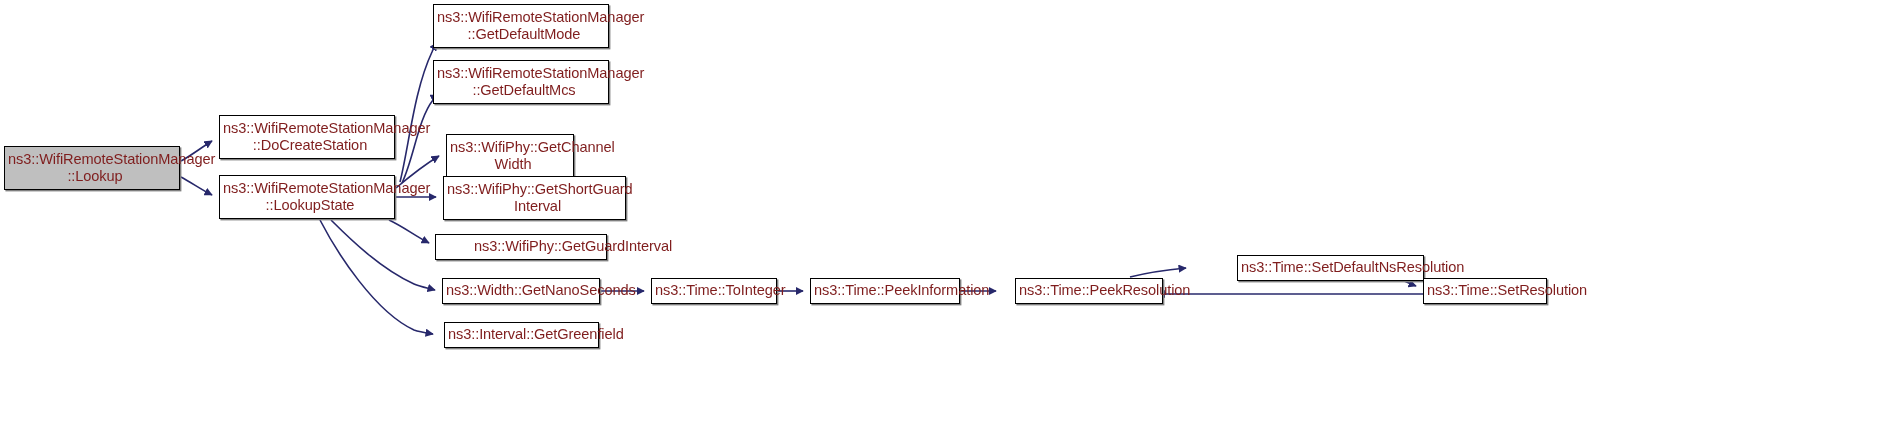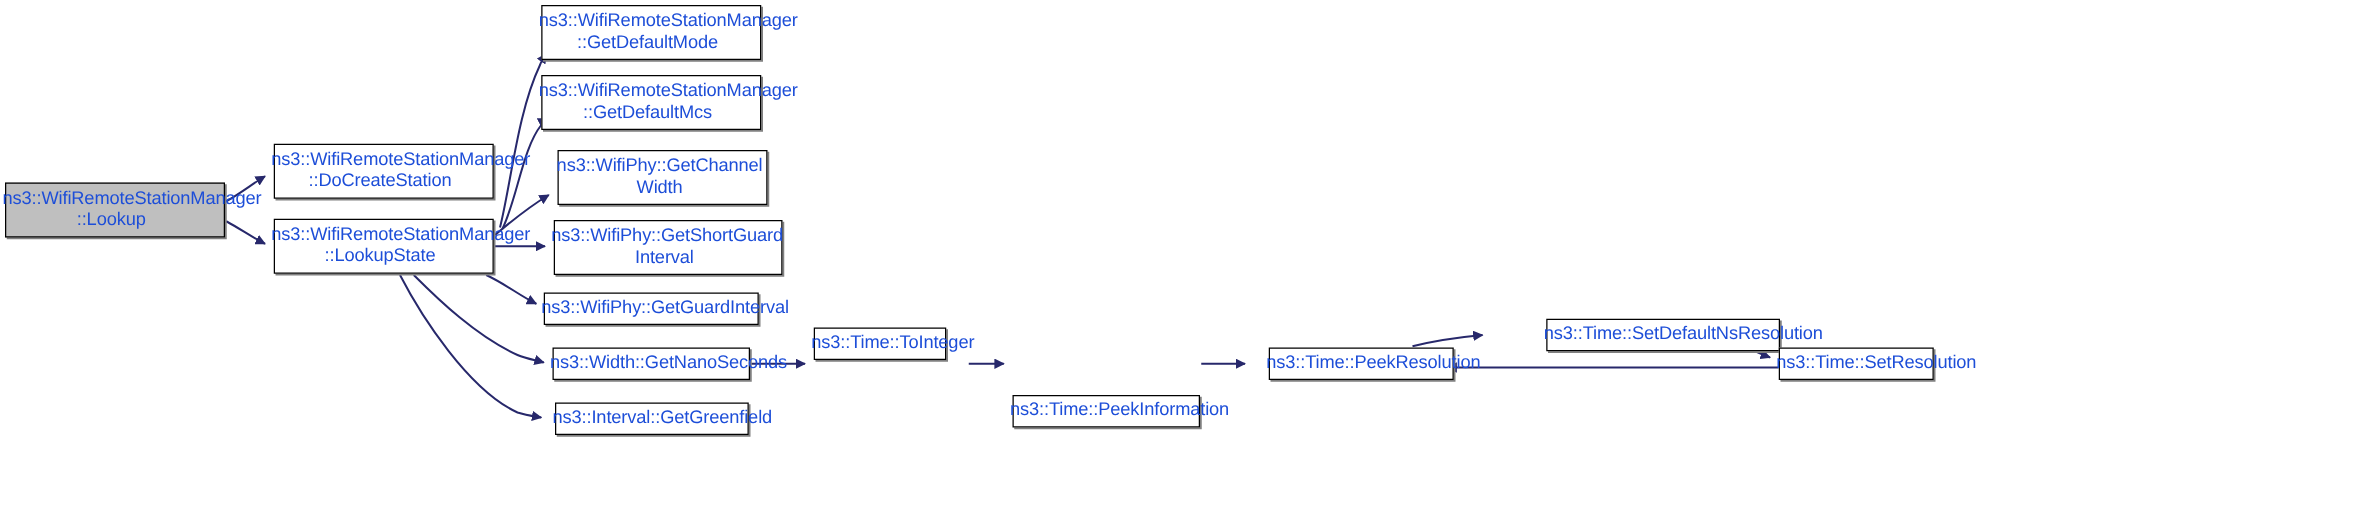--- a/index.html
+++ b/index.html
@@ -21,26 +21,26 @@
     top: 0;
     width: 1888px;
     height: 424px;
     pointer-events: none;
   }
   .node {
     position: absolute;
     box-sizing: border-box;
     border: 1px solid #000000;
     background: #ffffff;
-    color: #1d4ed8;
+    color: #7f1d1d;
     font-size: 14.6px;
     line-height: 1.18;
     display: flex;
     align-items: center;
-    justify-content: flex-end;
+    justify-content: flex-start;
     text-align: center;
     white-space: pre-line;
     letter-spacing: -0.1px;
     box-shadow: 1.4px 1.4px 0 0 #808080;
   }
   .node.root {
     background: #bfbfbf;
     border-color: #000000;
   }
   .node .label {
@@ -81,26 +81,26 @@
       <div class="node root" style="left: 4px; top: 146px; width: 176px; height: 44px;"><span class="label">ns3::WifiRemoteStationManager
 ::Lookup</span></div>
       <div class="node" style="left: 219px; top: 115px; width: 176px; height: 44px;"><span class="label">ns3::WifiRemoteStationManager
 ::DoCreateStation</span></div>
       <div class="node" style="left: 219px; top: 175px; width: 176px; height: 44px;"><span class="label">ns3::WifiRemoteStationManager
 ::LookupState</span></div>
       <div class="node" style="left: 433px; top: 4px; width: 176px; height: 44px;"><span class="label">ns3::WifiRemoteStationManager
 ::GetDefaultMode</span></div>
       <div class="node" style="left: 433px; top: 60px; width: 176px; height: 44px;"><span class="label">ns3::WifiRemoteStationManager
 ::GetDefaultMcs</span></div>
-      <div class="node" style="left: 446px; top: 120px; width: 168px; height: 44px;"><span class="label">ns3::WifiPhy::GetChannel
+      <div class="node" style="left: 446px; top: 134px; width: 128px; height: 44px;"><span class="label">ns3::WifiPhy::GetChannel
 Width</span></div>
       <div class="node" style="left: 443px; top: 176px; width: 183px; height: 44px;"><span class="label">ns3::WifiPhy::GetShortGuard
 Interval</span></div>
-      <div class="node" style="left: 435px; top: 234px; width: 172px; height: 26px;"><span class="label">ns3::WifiPhy::GetGuardInterval</span></div>
+      <div class="node" style="left: 435px; top: 234px; width: 172px; height: 26px; padding-left: 35px;"><span class="label">ns3::WifiPhy::GetGuardInterval</span></div>
       <div class="node" style="left: 442px; top: 278px; width: 158px; height: 26px;"><span class="label">ns3::Width::GetNanoSeconds</span></div>
       <div class="node" style="left: 444px; top: 322px; width: 155px; height: 26px;"><span class="label">ns3::Interval::GetGreenfield</span></div>
-      <div class="node" style="left: 651px; top: 262px; width: 106px; height: 26px;"><span class="label">ns3::Time::ToInteger</span></div>
-      <div class="node" style="left: 810px; top: 278px; width: 150px; height: 26px; margin-top: 38px;"><span class="label">ns3::Time::PeekInformation</span></div>
+      <div class="node" style="left: 651px; top: 278px; width: 126px; height: 26px;"><span class="label">ns3::Time::ToInteger</span></div>
+      <div class="node" style="left: 810px; top: 278px; width: 150px; height: 26px;"><span class="label">ns3::Time::PeekInformation</span></div>
       <div class="node" style="left: 1003px; top: 278px; width: 148px; height: 26px; margin-left: 12px;"><span class="label">ns3::Time::PeekResolution</span></div>
       <div class="node" style="left: 1193px; top: 255px; width: 187px; height: 26px; margin-left: 44px;"><span class="label">ns3::Time::SetDefaultNsResolution</span></div>
       <div class="node" style="left: 1423px; top: 278px; width: 124px; height: 26px;"><span class="label">ns3::Time::SetResolution</span></div>
     </div>
 </div>
 
 </body></html>

